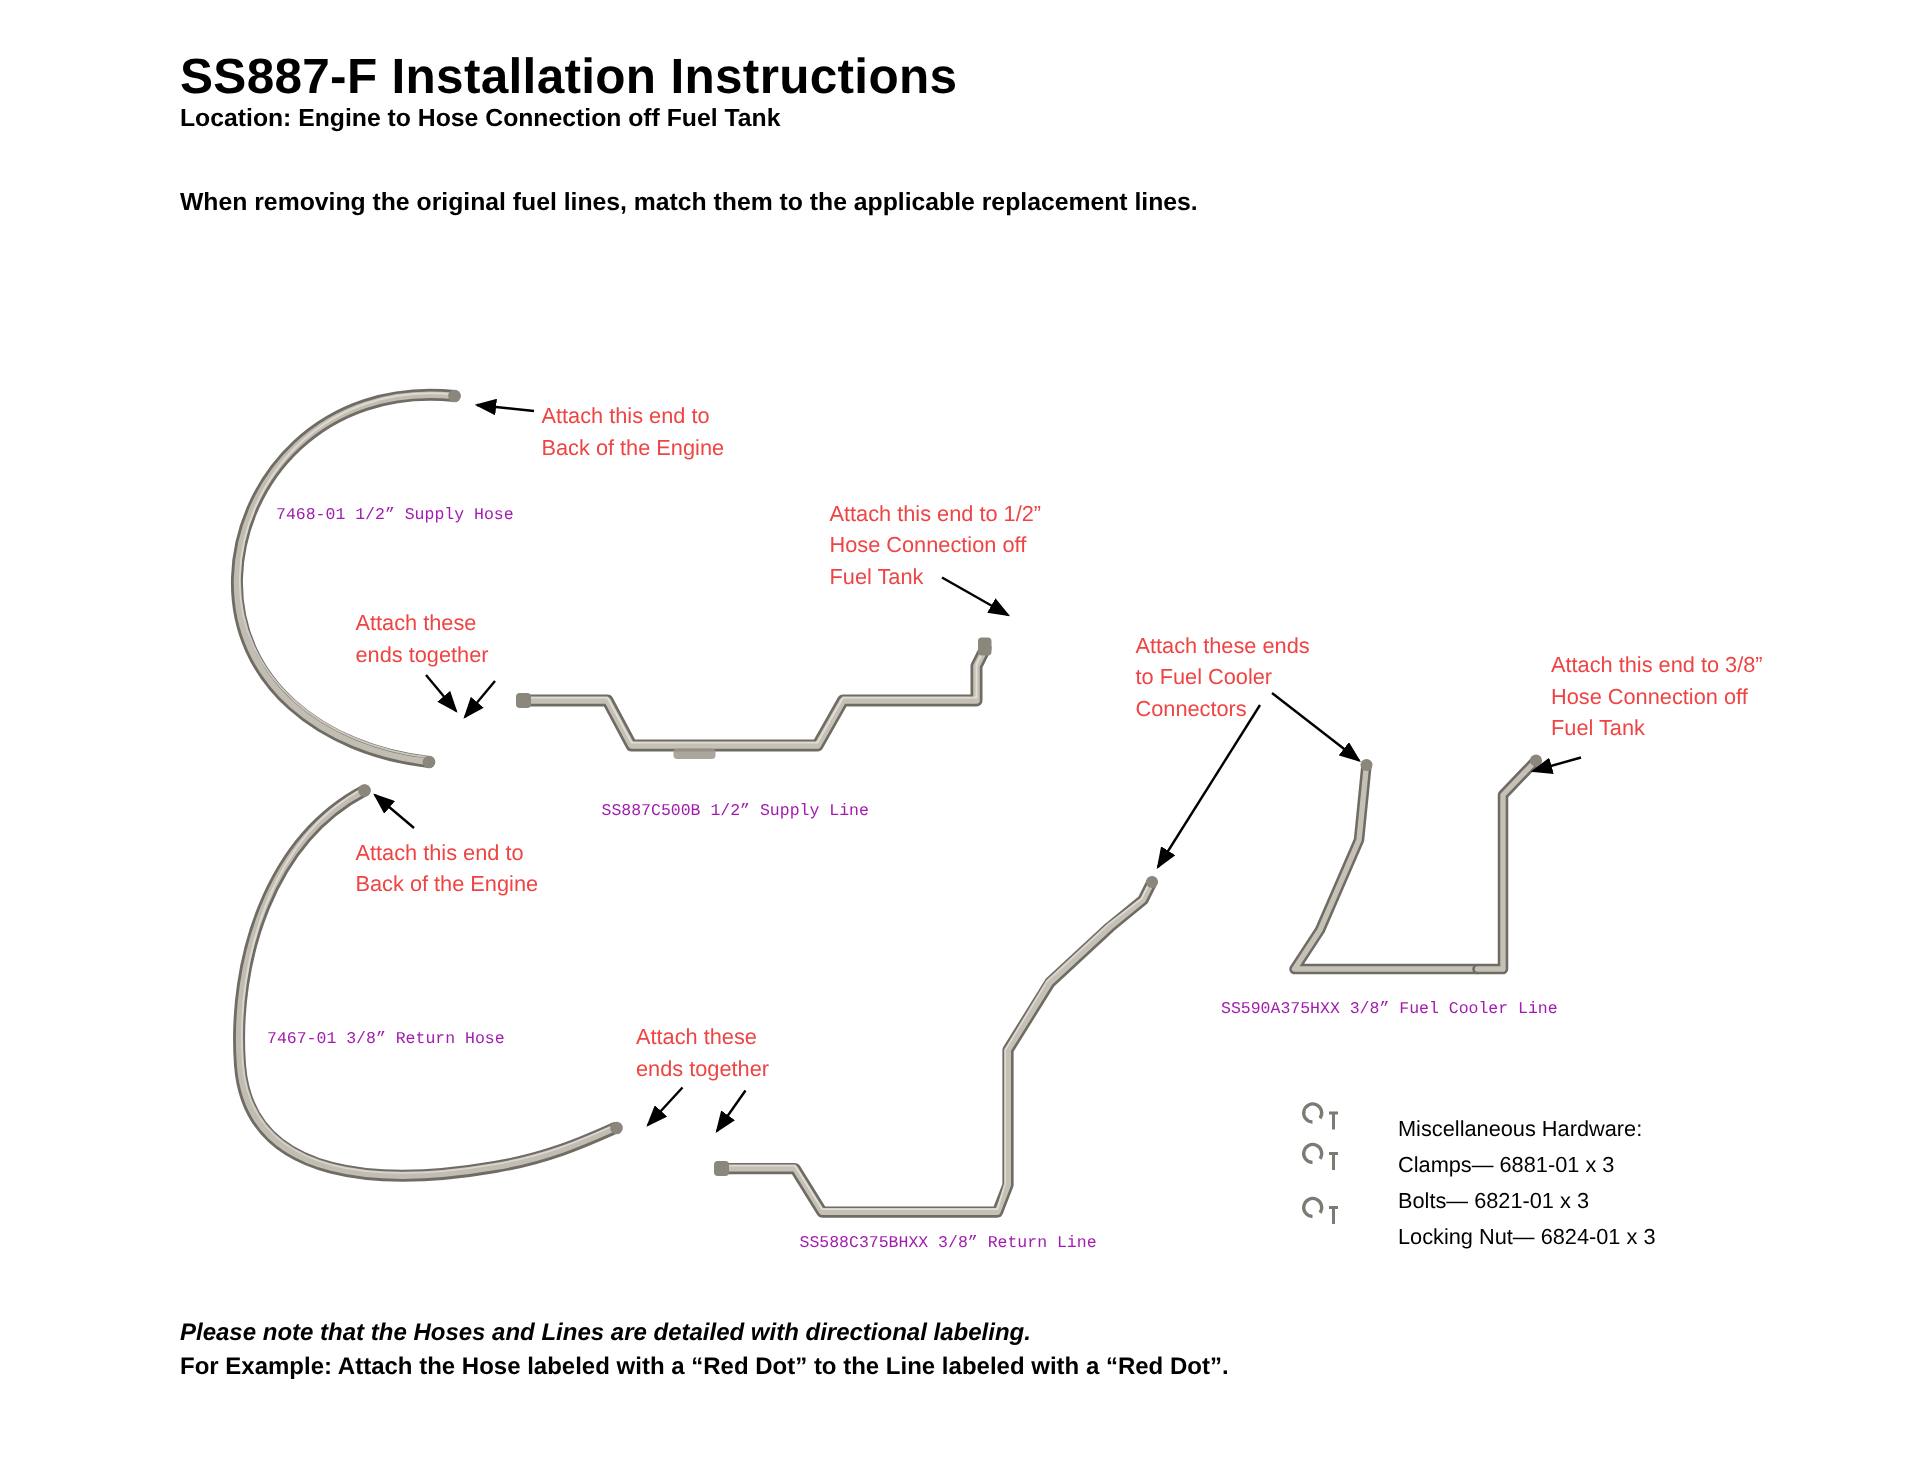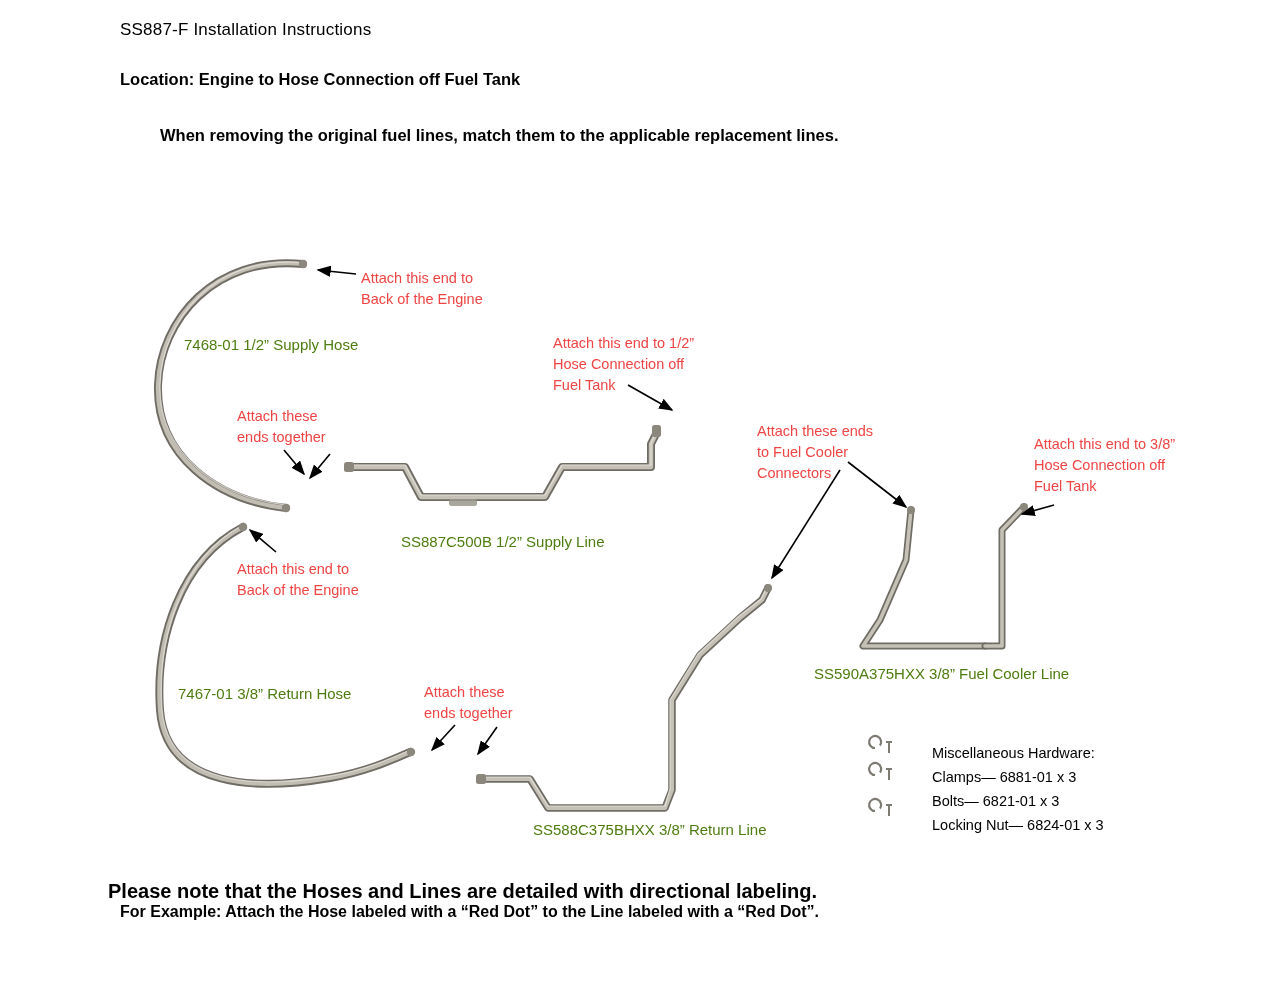--- a/index.html
+++ b/index.html
@@ -17,67 +17,68 @@
   }
   .page {
     position: absolute;
     top: 0; left: 0;
     width: 1280px;
     height: 989px;
   }
   .title {
     position: absolute;
     left: 120px;
-    top: 20px;
-    font-size: 17px;
-    font-weight: normal;
+    top: 32px;
+    font-size: 33px;
+    font-weight: bold;
     letter-spacing: 0.2px;
   }
   .subtitle {
     position: absolute;
     left: 120px;
     top: 70px;
     font-size: 16.5px;
     font-weight: bold;
   }
   .instruction {
     position: absolute;
     left: 120px;
     top: 126px;
     font-size: 16.5px;
     font-weight: bold;
-    margin-left: 40px;
   }
   .footnote1 {
     position: absolute;
-    left: 108px;
+    left: 120px;
     top: 880px;
-    font-size: 20px;
-    font-weight: bold;
+    font-size: 16px;
+    font-weight: bold;
+    font-style: italic;
   }
   .footnote2 {
     position: absolute;
     left: 120px;
     top: 903px;
     font-size: 16px;
     font-weight: bold;
   }
   .anno {
     position: absolute;
     font-size: 14.5px;
     line-height: 21px;
     color: #ef4444;
     white-space: pre-line;
   }
   .partlabel {
     position: absolute;
-    font-size: 15px;
+    font-size: 11px;
     line-height: 21px;
-    color: #4d7c0f;
+    color: #a21caf;
     white-space: pre-line;
+    font-family: Liberation Mono, monospace;
   }
   .hardware {
     position: absolute;
     left: 932px;
     top: 741px;
     font-size: 14.5px;
     line-height: 24px;
     white-space: pre-line;
   }
   svg.diagram {

